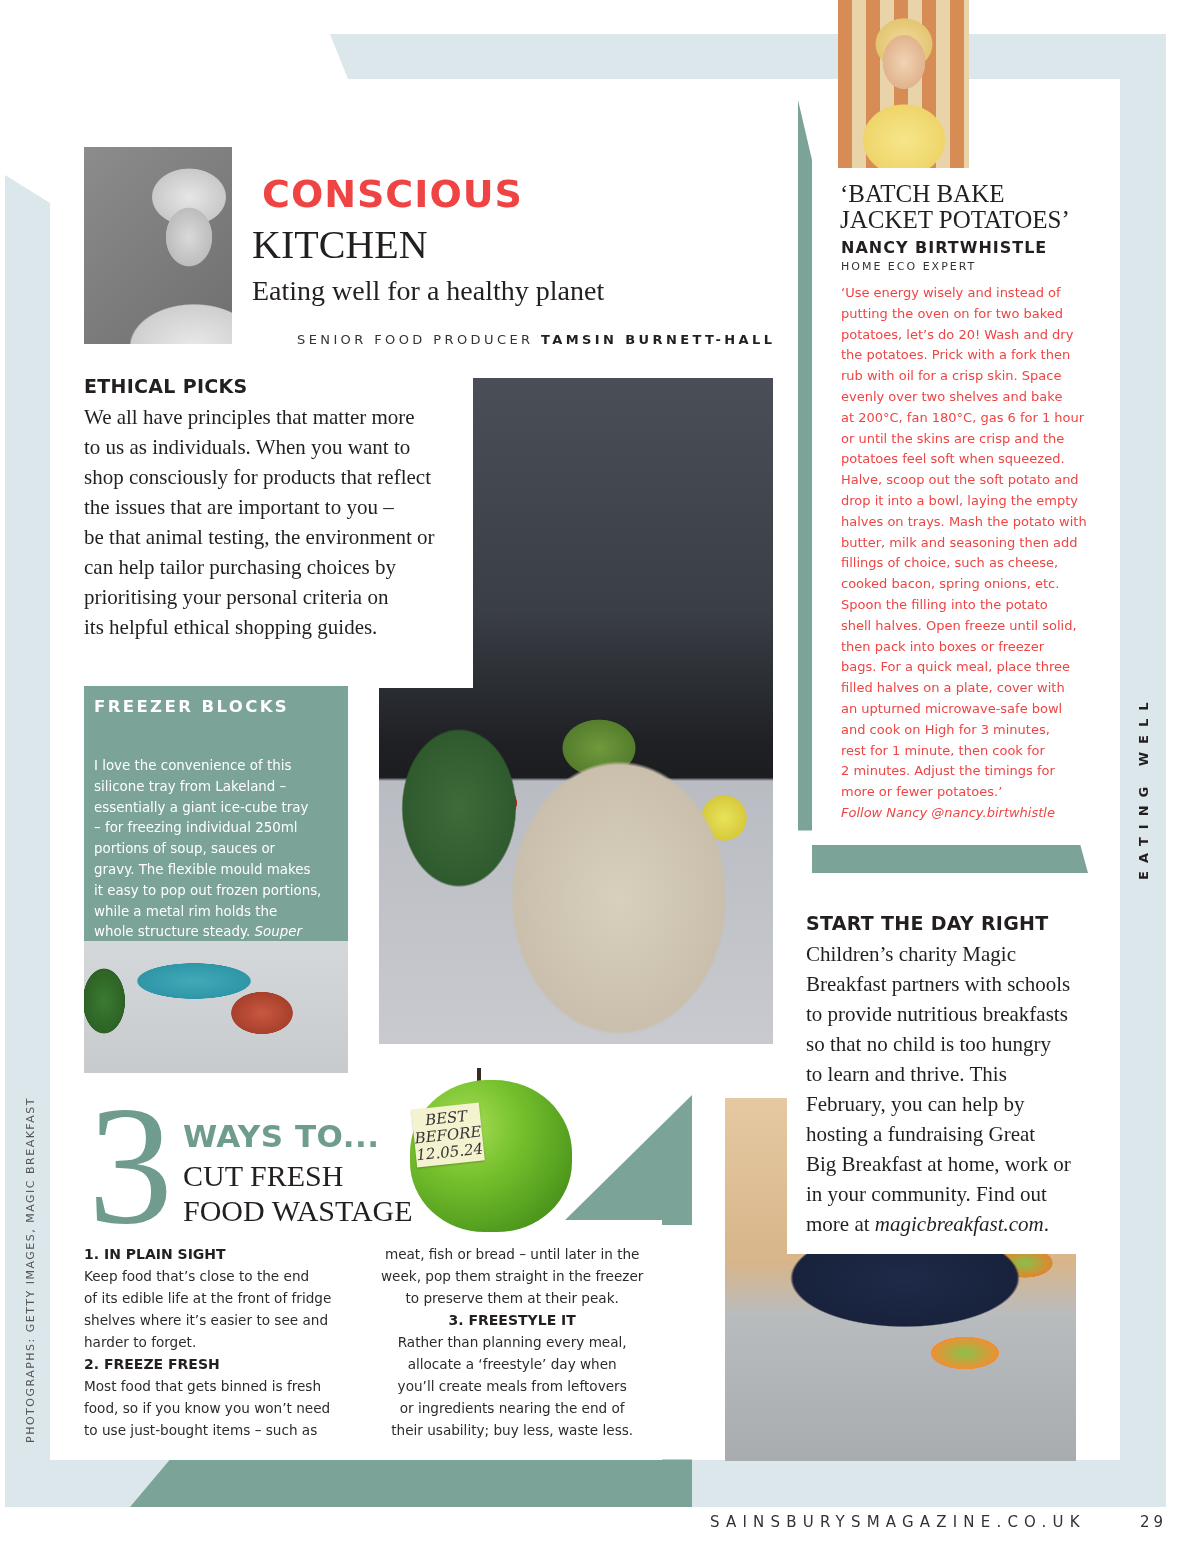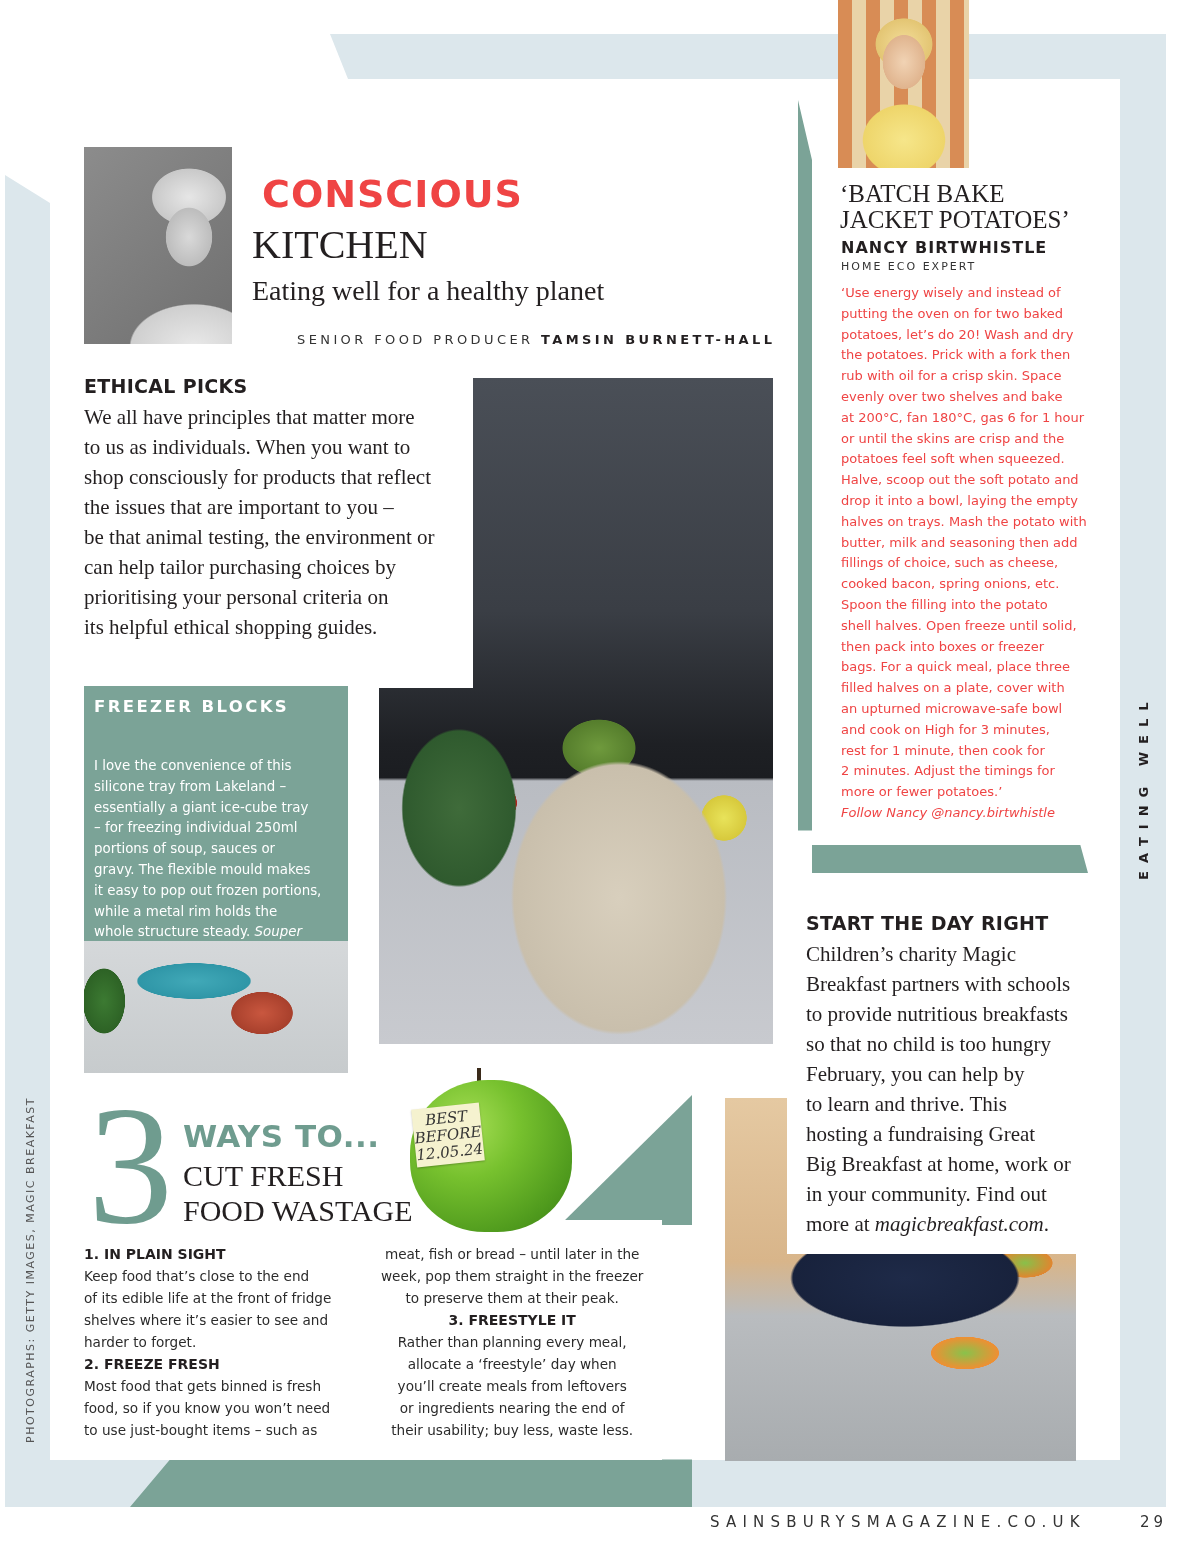--- a/index.html
+++ b/index.html
@@ -205,22 +205,22 @@
 
 <div class="abs vert-right" style="left:1136px; top:880px;">EATING WELL</div>
 <div class="abs vert-left" style="left:24px; top:1443px;">PHOTOGRAPHS: GETTY IMAGES, MAGIC BREAKFAST</div>
 
 <div class="abs section-head" style="left:806px; top:912px;">START THE DAY RIGHT</div>
 <div class="abs body-serif" style="left:806px; top:939px;">
   <span class="line">Children’s charity Magic</span>
   <span class="line">Breakfast partners with schools</span>
   <span class="line">to provide nutritious breakfasts</span>
   <span class="line">so that no child is too hungry</span>
+  <span class="line">to learn and thrive. This</span>
   <span class="line">February, you can help by</span>
-  <span class="line">to learn and thrive. This</span>
   <span class="line">hosting a fundraising Great</span>
   <span class="line">Big Breakfast at home, work or</span>
   <span class="line">in your community. Find out</span>
   <span class="line">
     <span>more at </span><i>magicbreakfast.com</i><span>.</span>
   </span>
 </div>
 
 <div class="abs photo photo-kids" style="left:725px; top:1098px; width:351px; height:363px; clip-path:polygon(0 0,62px 0,62px 156px,100% 156px,100% 100%,0 100%);"></div>
 

